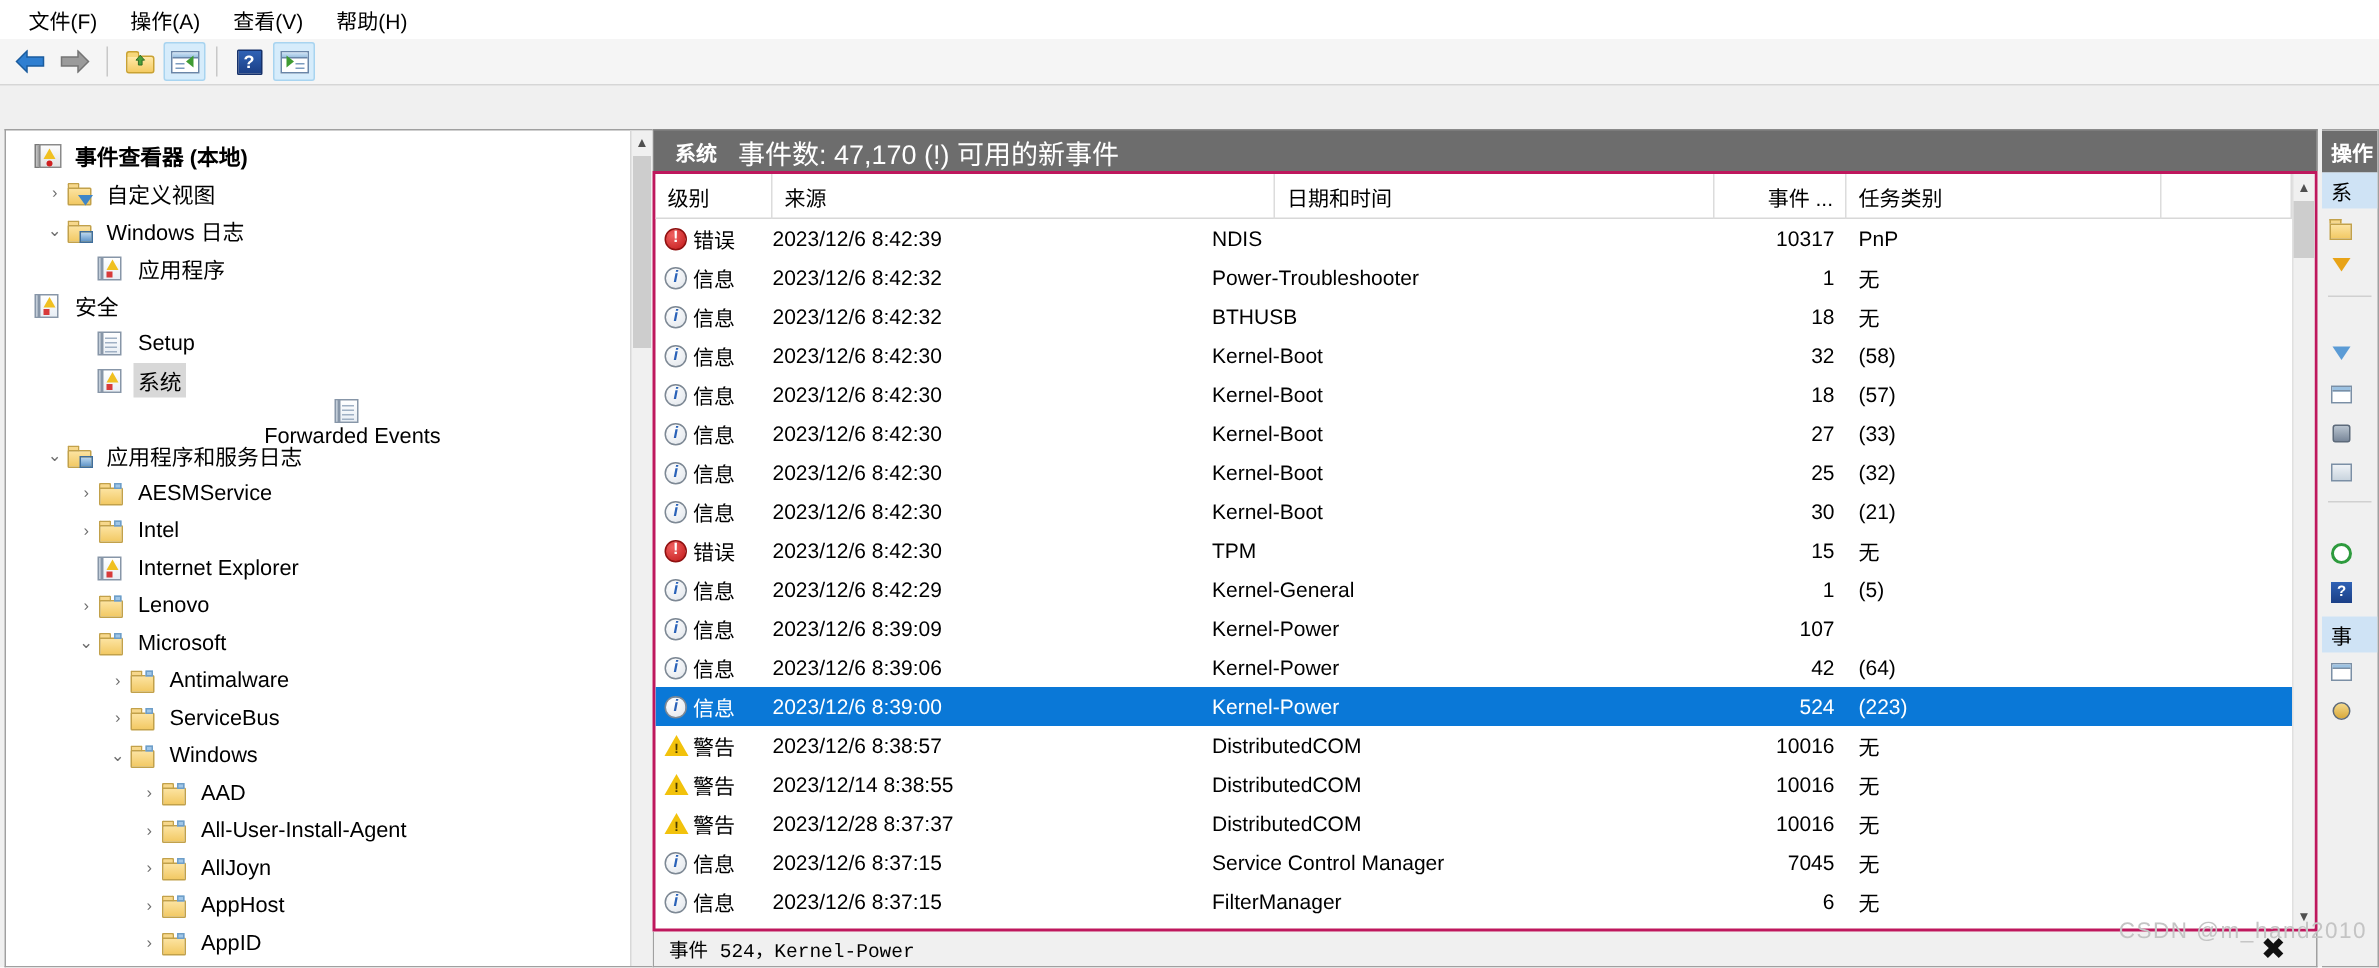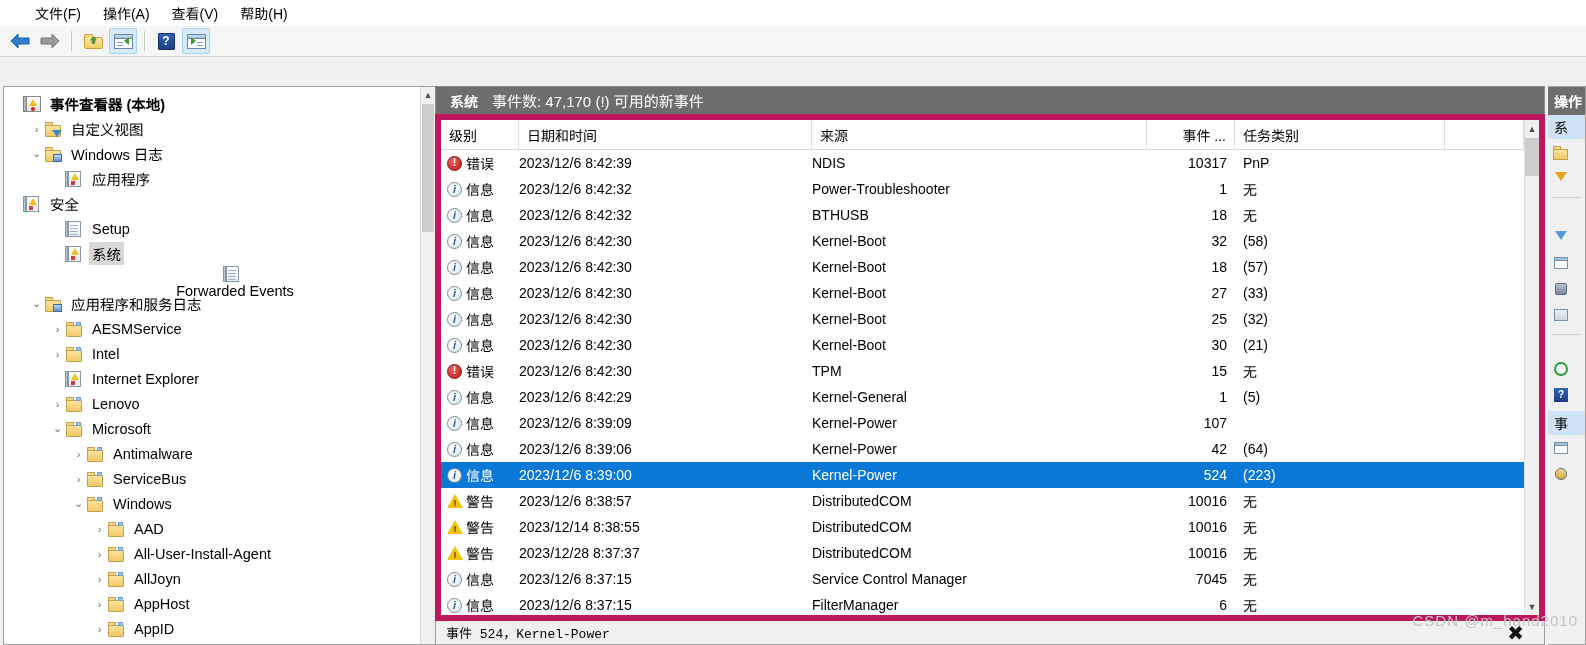--- a/index.html
+++ b/index.html
@@ -33,21 +33,21 @@
       background: linear-gradient(180deg,#fdfdfd,#e2e2e2); border:1px solid #8a8a8a; }
   .ev-icon .warn { position:absolute; left:6px; top:3px; width:0;height:0;
       border-left:4px solid transparent; border-right:4px solid transparent;
       border-bottom:7px solid #f0c020; }
   .ev-icon .dot { position:absolute; left:8px; top:11px; width:4px;height:4px;
       background:#d02020; border-radius:50%; }
 
   
   .menubar {
     height: 26px; background:#ffffff; display:flex; align-items:flex-start;
-    padding-left: 24px; font-size: 14px;
+    padding-left: 8px; font-size: 14px;
   }
   .menubar .mi { padding: 3px 11px; cursor: default; color:#000; }
 
   
   .toolbar {
     height: 31px; background:#f5f5f5; display:flex; align-items:center;
     padding-left: 6px; gap: 2px;
     border-bottom: 1px solid #d6d6d6;
   }
   .tb-btn { width:28px; height:26px; display:flex; align-items:center; justify-content:center;
@@ -127,23 +127,23 @@
   .tree-sb .thumb { position:absolute; top:17px; left:1px; right:1px; height:128px; background:#cdcdcd; }
 
   
   .list-pane { flex:1; display:flex; flex-direction:column; min-width:0; }
   .list-header {
     height: 28px; background:#6d6d6d; color:#fff;
     display:flex; align-items:center; padding-left:14px; gap:14px;
     border:1px solid #8a8a8a; border-bottom:none;
   }
   .list-header .lh-name { font-weight:bold; font-size:14px; }
-  .list-header .lh-count { font-size:15px; }
-
-  .grid-wrap { flex:1; background:#fff; border:6px solid #be185d; display:flex; min-height:0; position:relative; }
+  .list-header .lh-count { font-size:18px; }
+
+  .grid-wrap { flex:1; background:#fff; border:2px solid #be185d; display:flex; min-height:0; position:relative; }
   .grid-inner { flex:1; display:flex; flex-direction:column; min-width:0; overflow:hidden; }
 
   .cols { display:flex; height:30px; background:#fff; border-bottom:1px solid #d8d8d8;
           align-items:center; font-size:14px; position:relative; }
   .cols .c { padding-left:8px; border-right:1px solid #dcdcdc; height:30px;
              display:flex; align-items:center; white-space:nowrap; overflow:hidden; }
   .c-level  { width:78px; }
   .c-date   { width:293px; }
   .c-source { width:335px; }
   .c-id     { width:88px; justify-content:flex-end; padding-right:8px; padding-left:0; }
@@ -502,22 +502,22 @@
     <div class="list-pane">
       <div class="list-header">
         <span class="lh-name">系统</span>
         <span class="lh-count">事件数: 47,170 (!) 可用的新事件</span>
       </div>
 
       <div class="grid-wrap">
         <div class="grid-inner">
           <div class="cols">
             <div class="c c-level">级别</div>
+            <div class="c c-source">来源</div>
             <div class="c c-date">日期和时间</div>
-            <div class="c c-source">来源</div>
             <div class="c c-id">事件 ...</div>
             <div class="c c-task">任务类别</div>
             <div class="c c-rest"></div>
           </div>
           <div class="rows" id="rows">
               <div class="row">
                 <div class="cell cell-level">
                   <span class="lvl-ic">
                     <span class="lvl-err" style="display: block;"></span>
                   </span>

